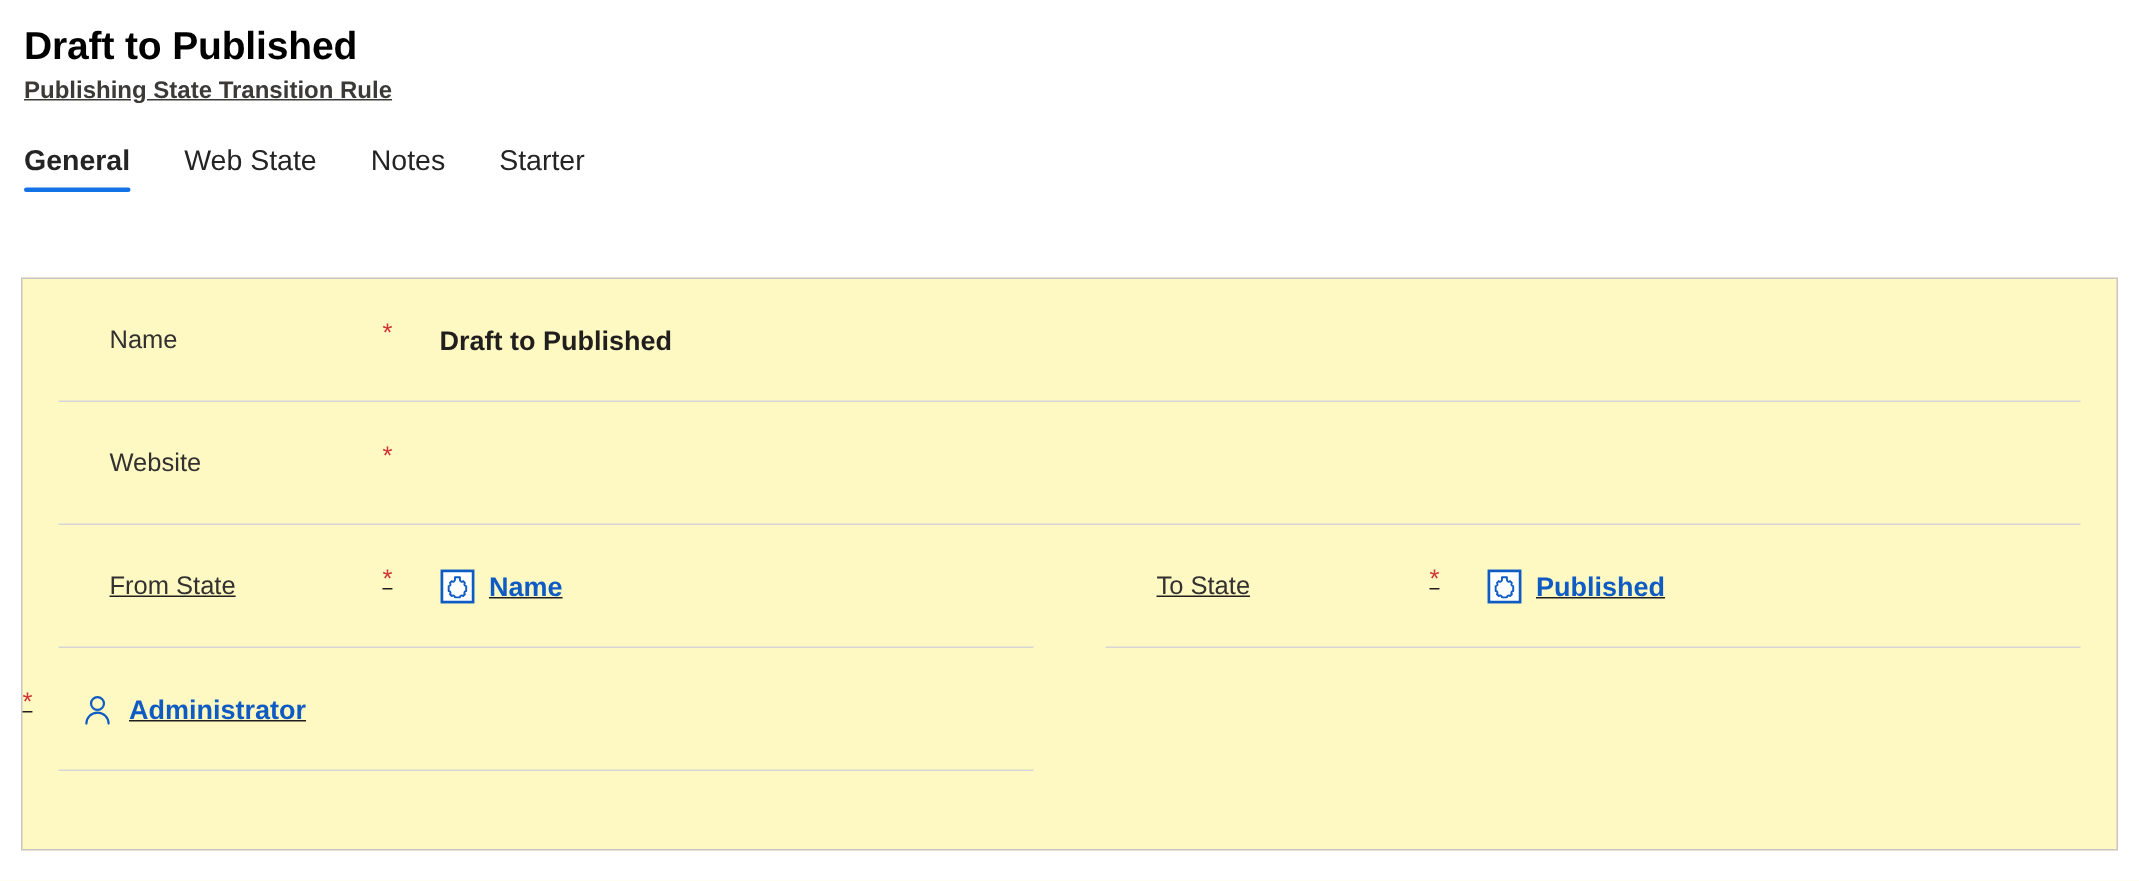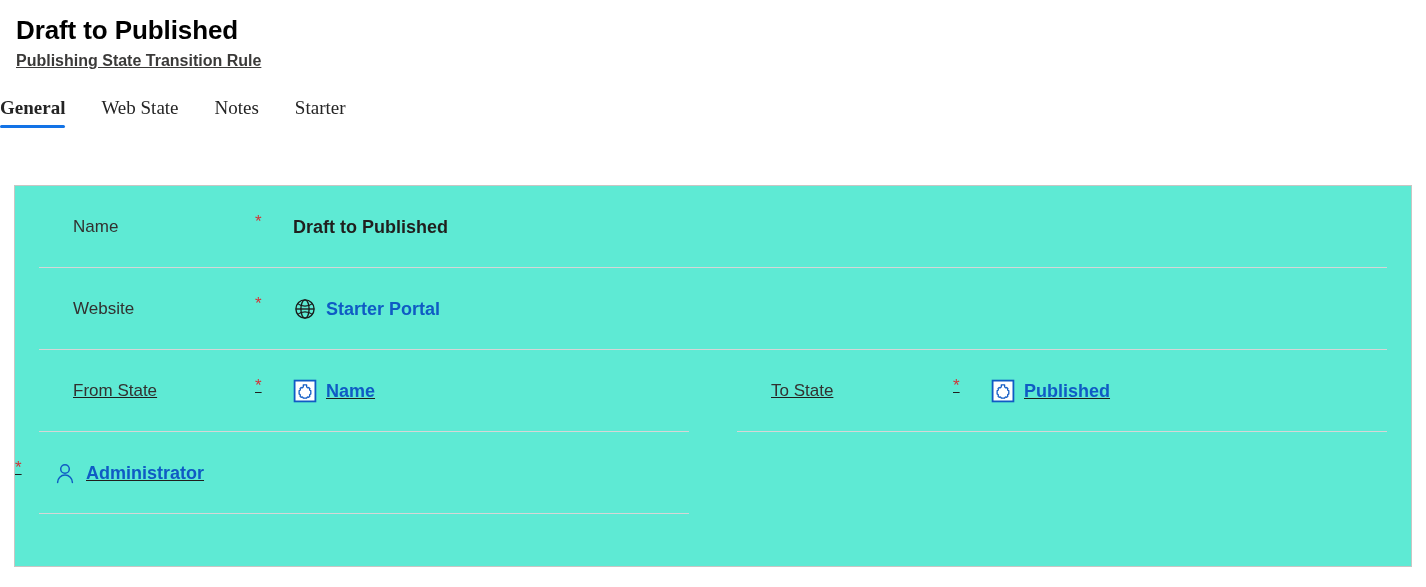--- a/index.html
+++ b/index.html
@@ -35,22 +35,22 @@
     color: #3b3a39;
     margin-top: 4px;
     text-decoration: underline;
   }
 
   
   .tab-strip {
     display: flex;
     align-items: flex-start;
     margin-top: 24px;
+    padding-left: 16px;
     height: 40px;
-    font-family: Liberation Serif, serif;
   }
   .tab {
     position: relative;
     font-size: 19px;
     line-height: 24px;
     color: #242424;
     padding: 0 0 8px 0;
     margin-right: 36px;
     cursor: pointer;
     white-space: nowrap;
@@ -71,21 +71,21 @@
   }
 
   
   .form-card {
     position: absolute;
     left: 14px;
     top: 185px;
     width: 1398px;
     height: 382px;
     border: 1px solid #c8c6c4;
-    background: #5eead4;
+    background: #fef9c3;
     box-sizing: border-box;
   }
 
   .form-rows {
     padding: 0;
   }
 
   .form-row {
     display: flex;
     align-items: stretch;
@@ -189,32 +189,20 @@
           <div class="field-required">*</div>
           <div class="field-value">
             <span class="value-text">Draft to Published</span>
           </div>
         </div>
       </div>
       <div class="form-row">
         <div class="field full">
           <div class="field-label">Website</div>
           <div class="field-required">*</div>
-          <div class="field-value">
-            <span class="icon">
-              <svg width="24" height="24" viewBox="0 0 24 24" fill="none" stroke="#1a1a1a" stroke-width="1.35">
-                <circle cx="12" cy="12" r="9.1"></circle>
-                <ellipse cx="12" cy="12" rx="4.1" ry="9.1"></ellipse>
-                <line x1="2.9" y1="12" x2="21.1" y2="12"></line>
-                <path d="M4.6 6.6 A 12 12 0 0 0 19.4 6.6" stroke-width="1.1"></path>
-                <path d="M4.6 17.4 A 12 12 0 0 1 19.4 17.4" stroke-width="1.1"></path>
-              </svg>
-            </span>
-            <span class="value-link">Starter Portal</span>
-          </div>
         </div>
       </div>
       <div class="form-row">
         <div class="field half">
           <div class="field-label">From State</div>
           <div class="field-required">*</div>
           <div class="field-value">
             <span class="icon">
               <svg width="24" height="24" viewBox="0 0 24 24" fill="none">
                 <rect x="1.6" y="1.6" width="20.8" height="20.8" stroke="#0f5bc4" stroke-width="1.8" fill="#ffffff"></rect>

